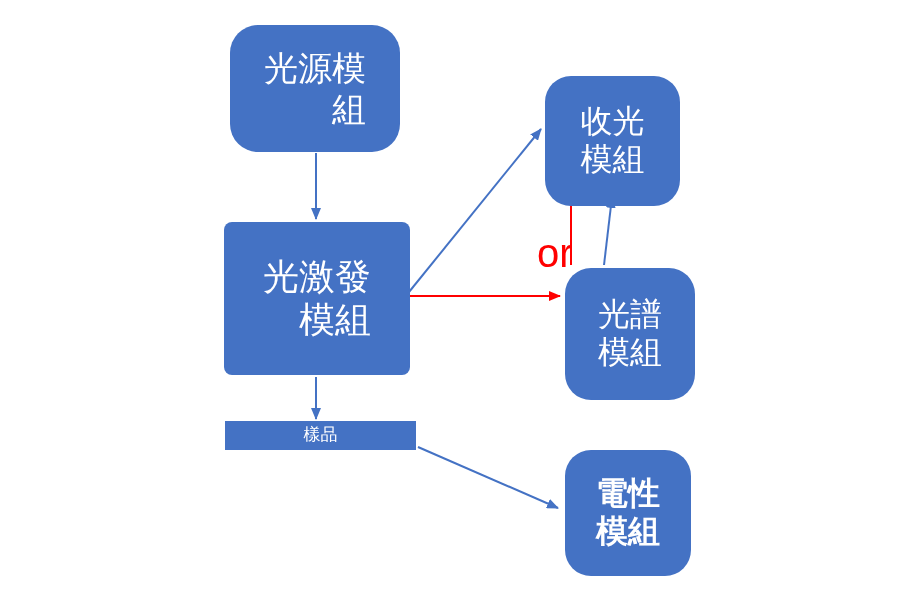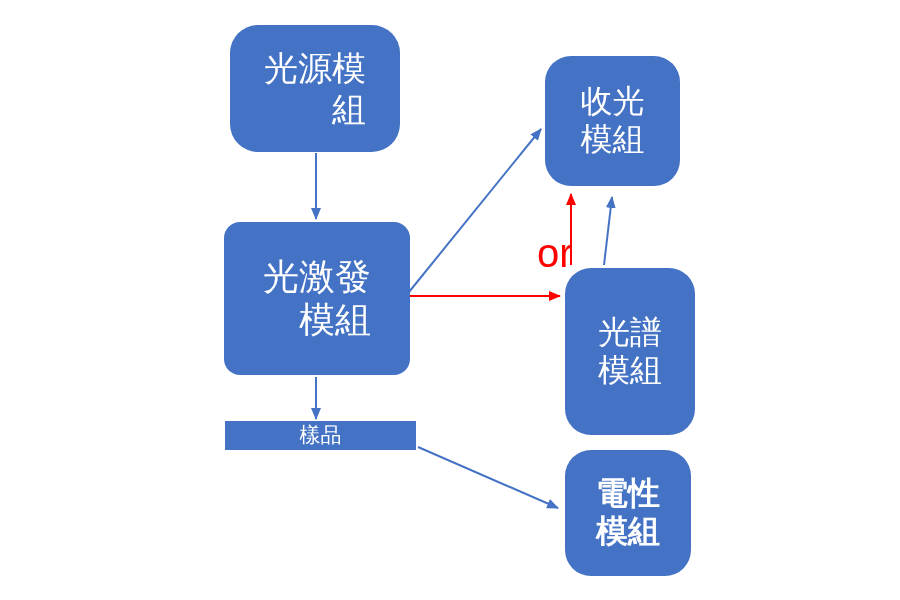--- a/index.html
+++ b/index.html
@@ -25,24 +25,24 @@
     display: flex;
     align-items: center;
     justify-content: center;
     text-align: right;
     white-space: pre-line;
     background: var(--node-fill, #4472C4);
     color: var(--node-text, #ffffff);
     line-height: 1.18;
   }
   .n-light-source { left: 230px; top: 25px;  width: 170px; height: 127px; border-radius: 28px; font-size: 34px; }
-  .n-excitation   { left: 224px; top: 222px; width: 186px; height: 153px; border-radius: 16px; font-size: 36px; }
-  .n-collection   { left: 545px; top: 56px;  width: 135px; height: 130px; border-radius: 26px; font-size: 32px; }
-  .n-spectrum     { left: 565px; top: 268px; width: 130px; height: 167px; border-radius: 26px; font-size: 32px; }
-  .n-sample       { left: 225px; top: 421px; width: 191px; height: 29px;  border-radius: 0;    font-size: 21px; }
+  .n-excitation   { left: 224px; top: 222px; width: 186px; height: 153px; border-radius: 8px; font-size: 36px; }
+  .n-collection   { left: 545px; top: 76px;  width: 135px; height: 130px; border-radius: 26px; font-size: 32px; }
+  .n-spectrum     { left: 565px; top: 268px; width: 130px; height: 132px; border-radius: 26px; font-size: 32px; }
+  .n-sample       { left: 225px; top: 421px; width: 191px; height: 29px;  border-radius: 0;    font-size: 17px; }
   .n-electrical   { left: 565px; top: 450px; width: 126px; height: 126px; border-radius: 26px; font-size: 32px; font-weight: bold; }
   .or-label {
     position: absolute;
     left: 497px; top: 231px;
     font-size: 40px;
     color: var(--red-arrow, #FF0000);
     margin-left: 40px;
   }
   line.blue { stroke: var(--blue-arrow, #4472C4); stroke-width: 2; }
   line.red  { stroke: var(--red-arrow, #FF0000);  stroke-width: 2; }

